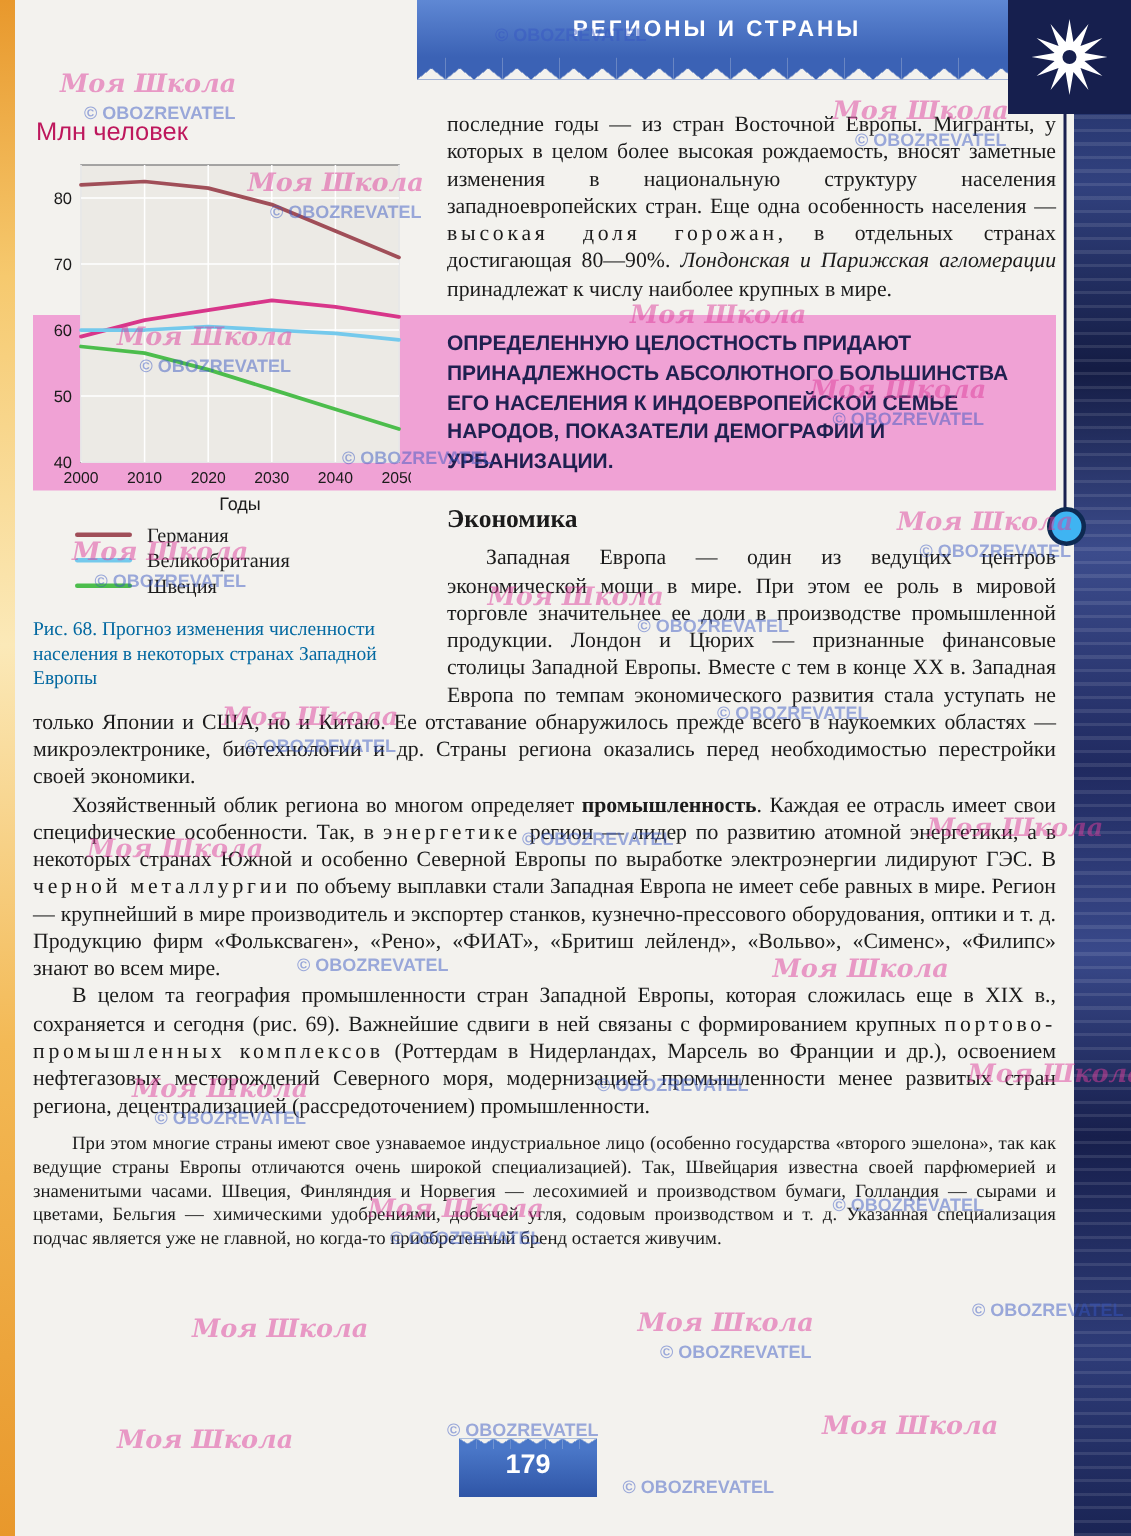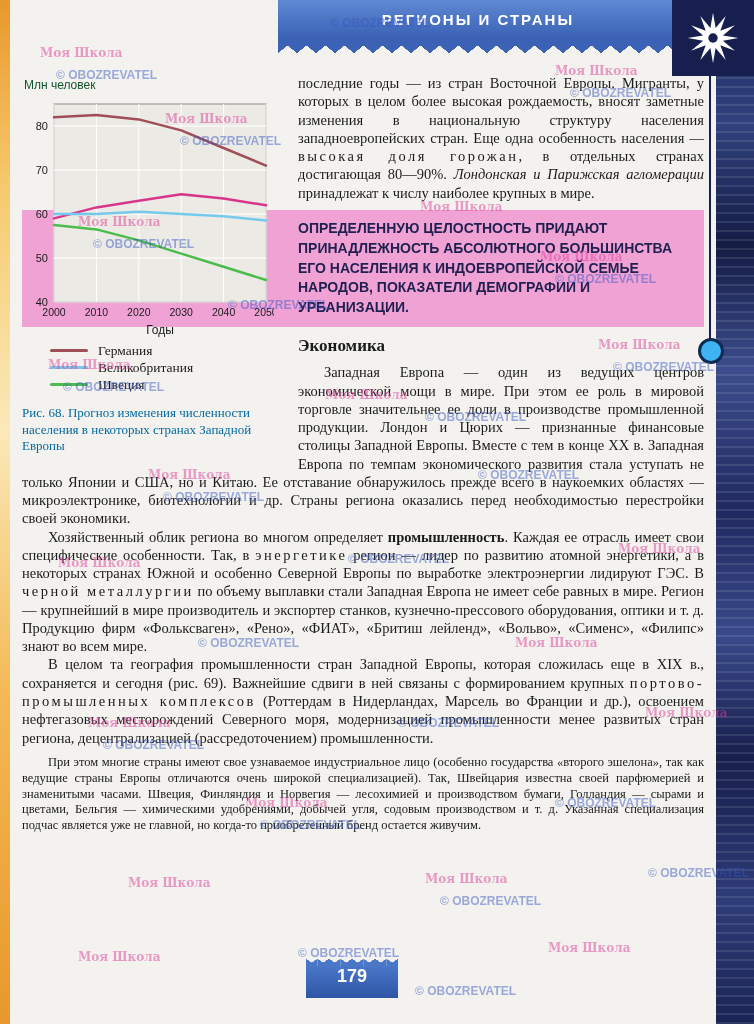--- a/index.html
+++ b/index.html
@@ -44,21 +44,21 @@
     background:#161f4e; display:flex; align-items:center; justify-content:center; z-index:4;
   }
   .connector-line { position:absolute; left:709px; top:76px; width:2px; height:268px; background:#1a2150; z-index:4; }
   .connector-dot {
     position:absolute; left:698px; top:338px; width:26px; height:26px; border-radius:50%;
     background:#3fb4f2; border:3px solid #0e2a52; z-index:5;
   }
   
   .content { position:absolute; left:22px; top:74px; width:682px; z-index:1; }
   .figure { float:left; width:258px; margin:4px 18px 4px 0; }
-  .chart-ylabel { font-family:"Liberation Sans",sans-serif; font-size:12px; margin:0 0 2px 2px; color:#14532d; }
+  .chart-ylabel { font-family:"Liberation Sans",sans-serif; font-size:17px; margin:0 0 2px 2px; color:#be185d; }
   .chart-svg { width:252px; height:244px; display:block; font-family:"Liberation Sans",sans-serif; }
   .legend { margin:4px 0 0 28px; }
   .legend-row { display:flex; align-items:center; height:17px; }
   .legend-swatch { display:inline-block; width:38px; height:3px; border-radius:2px; margin-right:10px; }
   .legend-label { font-size:13.5px; }
   .figure-caption { margin-top:12px; font-size:13px; line-height:1.28; color:#0369a1; }
   .body-text p { font-size:14.5px; line-height:1.26; text-align:justify; }
   .indent { text-indent:26px; }
   .callout {
     background:#f0a2d5; color:#1f2050; padding:9px 11px; margin:8px 0 9px 0;
@@ -78,21 +78,21 @@
       linear-gradient(to top left, #4a77c8 50%, transparent 50.5%),
       linear-gradient(to top right, #4a77c8 50%, transparent 50.5%);
     background-size:11.5px 7px, 11.5px 7px;
     background-position:0 0, 11.5px 0;
     background-repeat:repeat-x;
   }
   .page-badge span { color:#fff; font-family:"Liberation Sans",sans-serif; font-weight:bold; font-size:18px; }
   
   .wm-layer { position:absolute; inset:0; z-index:5; pointer-events:none; }
   .wm { position:absolute; white-space:nowrap; }
-  .wm-pink { color:rgba(222,62,156,.50); font-family:"DejaVu Serif",serif; font-weight:bold; font-size:12px; }
+  .wm-pink { color:rgba(222,62,156,.50); font-family:"DejaVu Serif",serif; font-style:italic; font-weight:bold; font-size:17px; }
   .wm-blue { color:rgba(55,85,195,.48); font-family:"Liberation Sans",sans-serif; font-weight:bold; font-size:12px; }
 </style>
 </head>
 <body>
 
 <div class="page">
 
   <div class="left-strip"></div>
   <div class="right-strip"></div>
 

